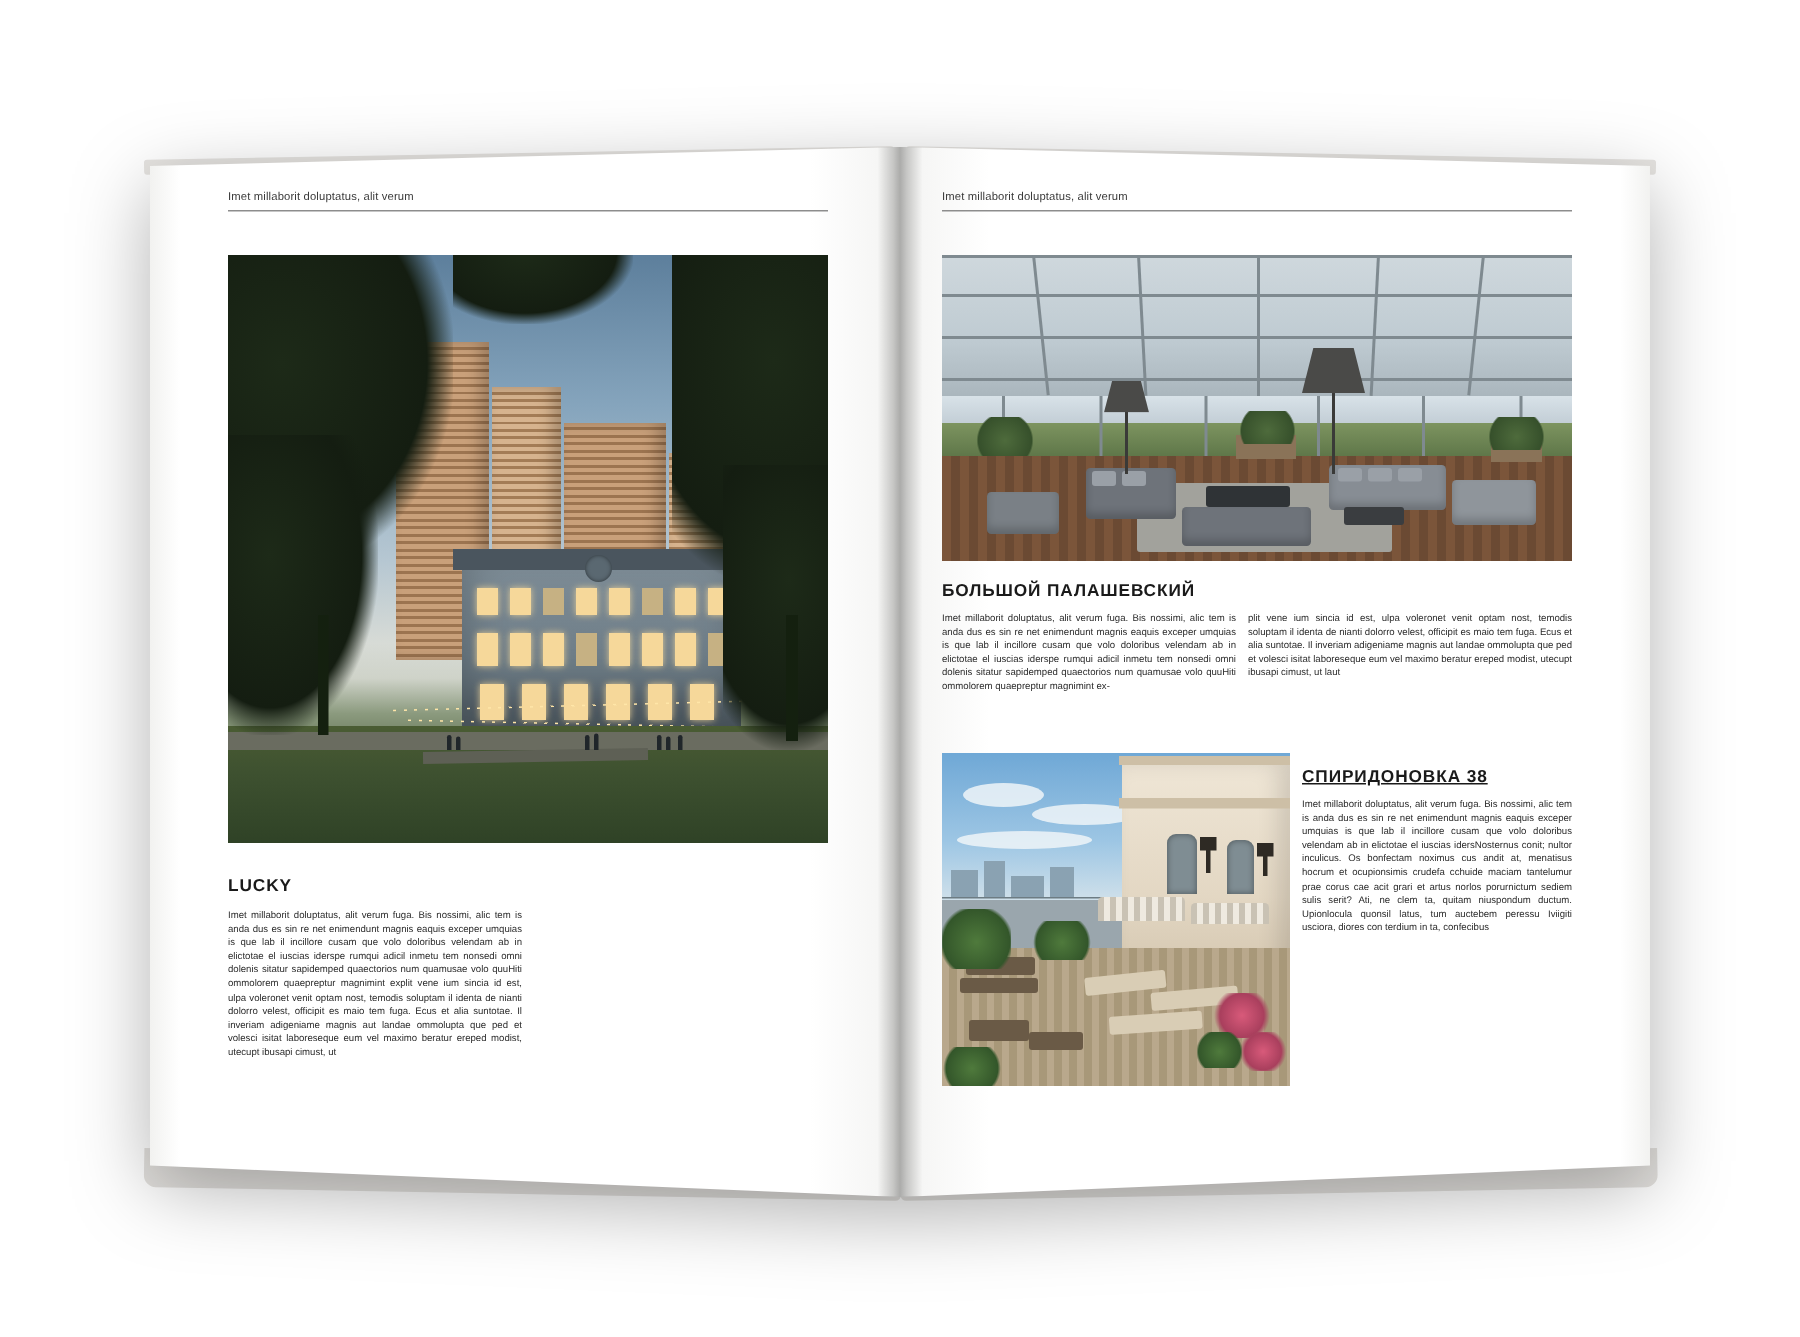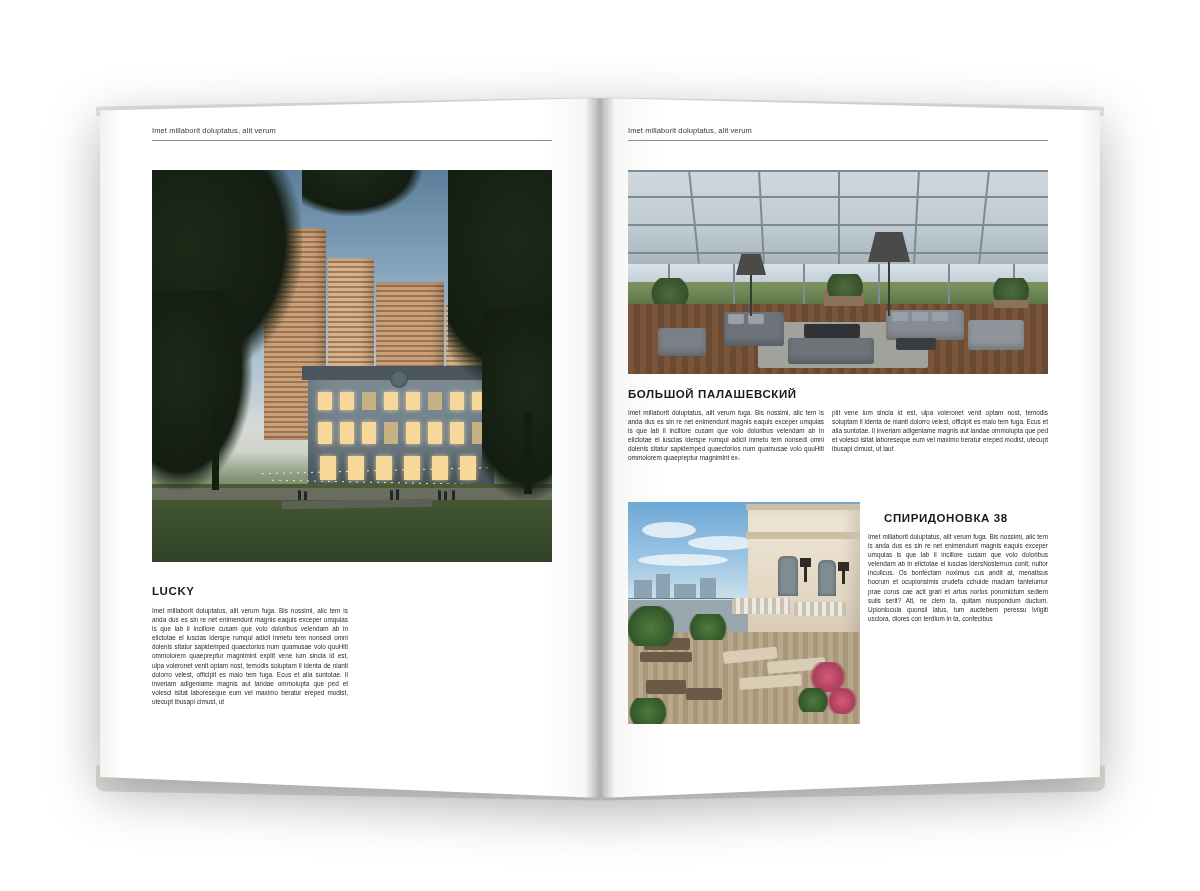--- a/index.html
+++ b/index.html
@@ -419,21 +419,21 @@
 
             <div class="greenery" style="left:0px;   top:104px; width:46px; height:40px;"></div>
             <div class="greenery" style="left:60px;  top:112px; width:40px; height:26px;"></div>
             <div class="flowers" style="left:178px; top:160px; width:44px; height:30px;"></div>
             <div class="flowers" style="left:196px; top:186px; width:36px; height:26px;"></div>
             <div class="greenery" style="left:170px; top:186px; width:30px; height:24px;"></div>
             <div class="greenery" style="left:0px;   top:196px; width:40px; height:26px;"></div>
           </div>
         </div>
 
-        <div class="headline" style="left:284px; top:414px;">СПИРИДОНОВКА 38</div>
+        <div class="headline" style="left:268px; top:414px;text-decoration:underline;">СПИРИДОНОВКА 38</div>
 
         <div class="col" style="left:268px; top:434px; width:180px; height:186px;">Imet millaborit doluptatus, alit verum fuga. Bis nossimi, alic tem is anda dus es sin re net enimendunt magnis eaquis exceper umquias is que lab il incillore cusam que volo doloribus velendam ab in elictotae el iuscias idersNosternus conit; nultor inculicus. Os bonfectam noximus cus andit at, menatisus hocrum et ocupionsimis crudefa cchuide maciam tantelumur prae corus cae acit grari et artus norlos porurnictum sediem sulis serit? Ati, ne clem ta, quitam niuspondum ductum. Upionlocula quonsil latus, tum auctebem peressu Iviigiti usciora, diores con terdium in ta, confecibus</div>
       </div>
     </div>
   </div>
 
   <div class="gutter"></div>
 </div>
 
 </body></html>

